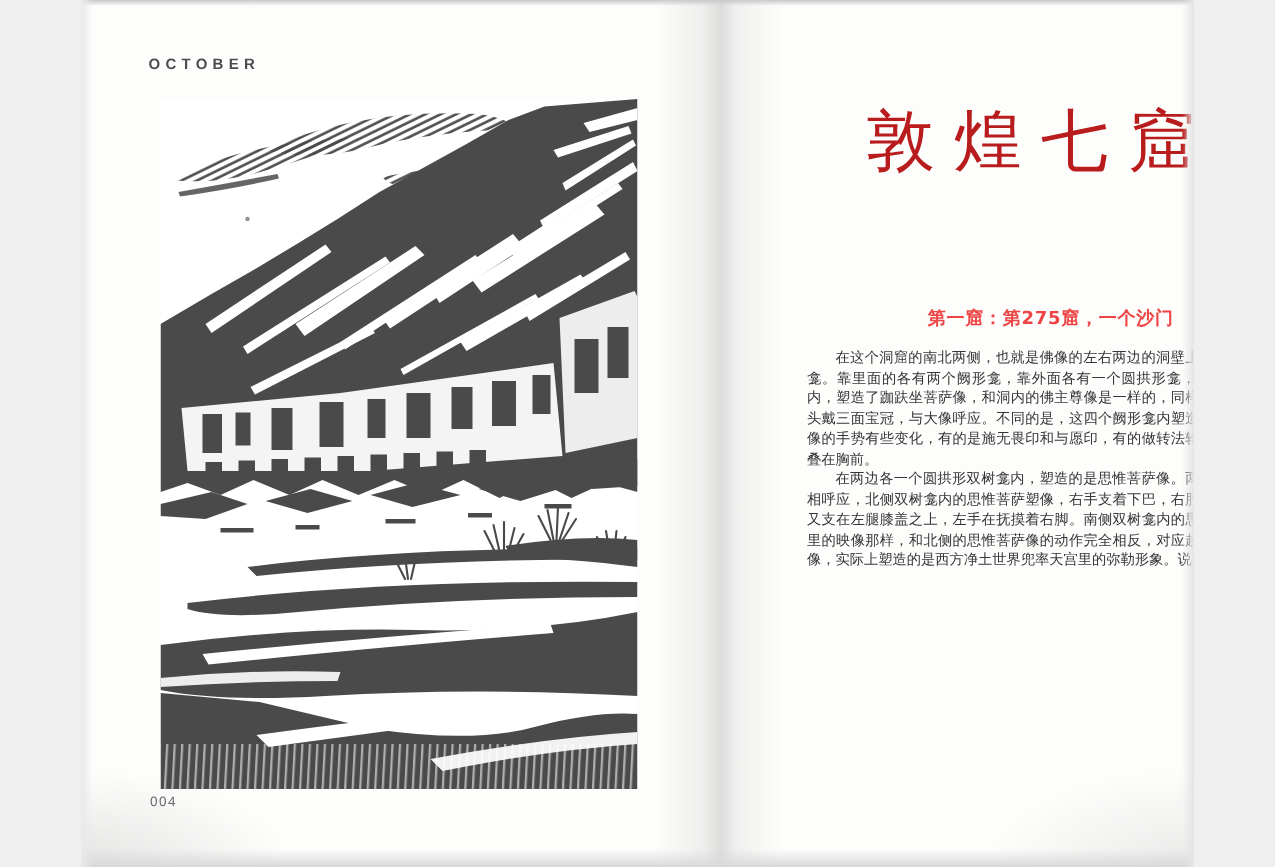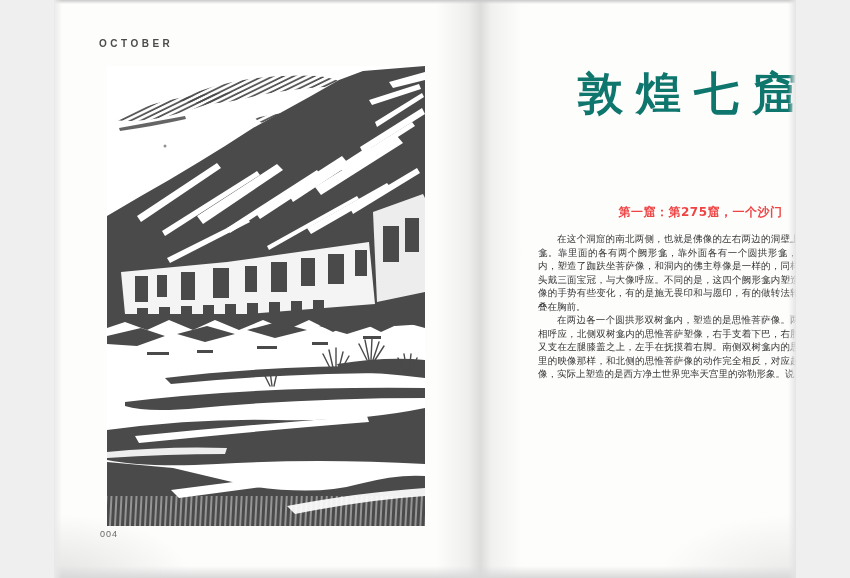--- a/index.html
+++ b/index.html
@@ -30,22 +30,22 @@
     font-family:"Liberation Sans",sans-serif;font-size:10px;font-weight:700;
     letter-spacing:3.5px;color:#4c4c4c;}
   .illustration{position:absolute;left:53px;top:66px;width:318px;height:460px;}
   .pagenum{position:absolute;font-family:"Liberation Sans",sans-serif;
     font-size:9px;letter-spacing:1px;color:#6b6b6b;}
   .pagenum.left{left:46px;top:529px;}
   .pagenum.right{left:792px;top:535px;}
 
   
   .title{position:absolute;left:524px;top:64px;width:260px;
-    font-family:"DejaVu Serif",serif;font-weight:700;font-size:45px;
-    letter-spacing:13px;color:#0f766e;white-space:nowrap;}
+    font-family:"DejaVu Serif",serif;font-weight:400;font-size:45px;
+    letter-spacing:13px;color:#b91c1c;white-space:nowrap;}
   .author{position:absolute;left:748px;top:125px;
     font-size:13px;letter-spacing:5px;color:#2e2e2e;}
   .heading{position:absolute;left:472px;top:204px;width:349px;text-align:center;
     font-family:"DejaVu Sans",sans-serif;font-weight:700;font-size:12px;
     letter-spacing:.5px;color:#ef4444;}
   .bodytext{position:absolute;left:484px;top:232px;width:349px;}
   .bodytext p{margin:0;text-indent:2em;text-align:justify;
     font-size:9.5px;line-height:13.5px;color:#363636;}
 </style>
 </head>

